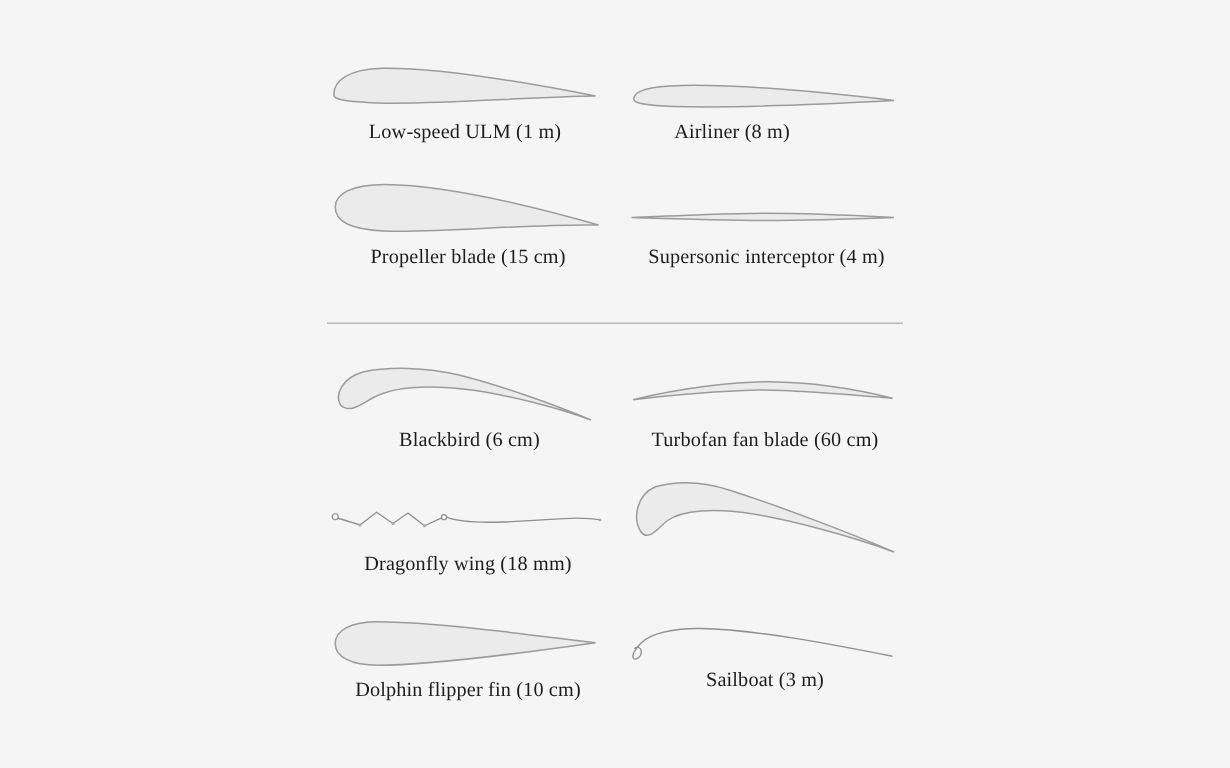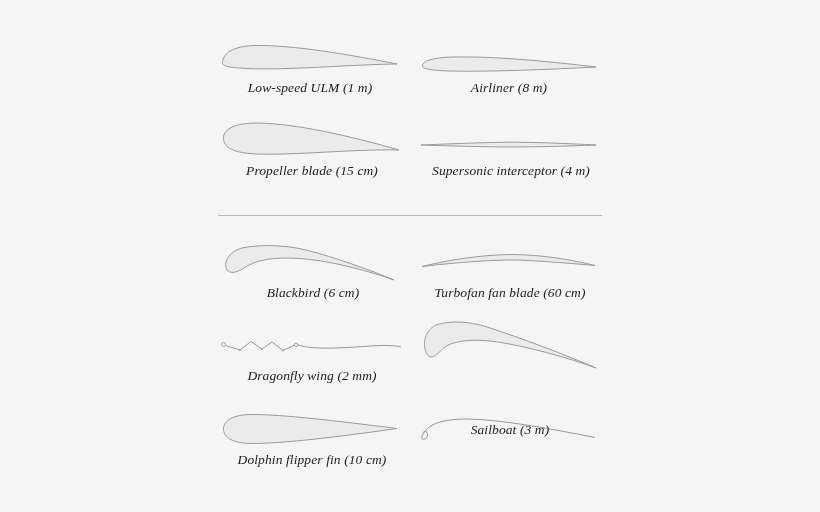--- a/index.html
+++ b/index.html
@@ -12,21 +12,20 @@
   }
   .shape{position:absolute;display:block;}
   .shape path.foil{fill:#ebebeb;stroke:#9b9b9b;stroke-width:1;}
   .shape path.line{fill:none;stroke:#8f8f8f;stroke-width:0.9;}
   .shape circle.marker{fill:none;stroke:#8f8f8f;stroke-width:0.8;}
   .shape circle.dot{fill:#a8a8a8;stroke:none;}
   .caption{
     position:absolute;
     width:224px;
     text-align:center;
-    font-style:italic;
     font-size:13.5px;
     color:#1c1c1c;
     letter-spacing:0.1px;
     white-space:nowrap;
   }
   .divider{
     position:absolute;
     left:218px;top:215px;
     width:384px;height:0;
     border-top:1.5px solid #b9b9b9;
@@ -38,21 +37,21 @@
 <div class="stage">
 
   <svg class="shape" style="left:221px;top:43px" width="177" height="29" viewBox="0 0 177 29">
     <path class="foil" d="M 1.5 20 C 1.5 11, 11 3, 34 2.5 C 72 2, 125 11, 176 21 C 130 21.5, 65 27.5, 26 25.5 C 9 24.5, 1.5 23.5, 1.5 20 Z"></path>
   </svg>
   <div class="caption" style="left:198px;top:80px">Low-speed ULM (1 m)</div>
 
   <svg class="shape" style="left:421px;top:54px" width="176" height="22" viewBox="0 0 176 22">
     <path class="foil" d="M 1.5 12 C 1.5 7, 11 3.5, 33 3 C 72 2.2, 125 7, 175 13 C 128 15.5, 65 18, 28 17 C 10 16.3, 1.5 15, 1.5 12 Z"></path>
   </svg>
-  <div class="caption" style="left:397px;top:80px">Airliner (8 m)</div>
+  <div class="caption" style="left:376px;top:80px">Airliner (8 m)</div>
 
   <svg class="shape" style="left:222px;top:121px" width="178" height="37" viewBox="0 0 178 37">
     <path class="foil" d="M 1.5 17 C 1.5 8, 13 2, 35 2 C 74 2.5, 128 15, 177 29 C 130 28, 72 34.5, 34 33 C 12 31.8, 1.5 27, 1.5 17 Z"></path>
   </svg>
   <div class="caption" style="left:200px;top:163px">Propeller blade (15 cm)</div>
 
   <svg class="shape" style="left:420px;top:140px" width="177" height="10" viewBox="0 0 177 10">
     <path class="foil" d="M 1 5 C 45 3.2, 75 2.2, 90 2.2 C 115 2.2, 145 3.4, 176 5 C 145 6.2, 115 7, 90 7 C 75 7, 45 6.4, 1 5 Z"></path>
   </svg>
   <div class="caption" style="left:399px;top:163px">Supersonic interceptor (4 m)</div>
@@ -72,29 +71,29 @@
   <svg class="shape" style="left:220px;top:335px" width="182" height="20" viewBox="0 0 182 20">
     <circle class="marker" cx="3.5" cy="9.5" r="2"></circle>
     <path class="line" d="M 5.5 10.5 L 20 15 L 31 6.5 L 42 14 L 52 7 L 63 15.5 L 74.4 10.2"></path>
     <circle class="dot" cx="20" cy="15" r="1"></circle>
     <circle class="dot" cx="42" cy="14" r="1"></circle>
     <circle class="dot" cx="63" cy="15.5" r="1"></circle>
     <circle class="marker" cx="76" cy="9.8" r="1.7"></circle>
     <path class="line" d="M 77.7 9.8 C 85 12.8, 100 13.5, 115 13 C 135 12.5, 152 10.5, 164 10.4 C 171 10.4, 177 11, 180 11.6"></path>
     <circle class="dot" cx="180" cy="11.6" r="0.9"></circle>
   </svg>
-  <div class="caption" style="left:200px;top:368px">Dragonfly wing (2 mm)</div>
+  <div class="caption" style="left:200px;top:368px">Dragonfly wing (18 mm)</div>
 
   <svg class="shape" style="left:421px;top:320px" width="176" height="50" viewBox="0 0 176 50">
     <path class="foil" d="M 6 34 C 1 26, 3 10, 16 4.5 C 30 0.8, 48 1, 66 7 C 100 18, 145 35, 175 48 C 148 38, 108 27, 80 22.5 C 55 18.5, 34 20, 24 27 C 18 31.5, 11 42, 6 34 Z"></path>
   </svg>
 
   <svg class="shape" style="left:222px;top:412px" width="177" height="34" viewBox="0 0 177 34">
     <path class="foil" d="M 1.5 17 C 1.5 8, 12 2.5, 30 2.5 C 62 2.5, 115 9, 175 16.5 C 115 25, 62 31.5, 30 31.5 C 12 31.5, 1.5 26, 1.5 17 Z"></path>
   </svg>
   <div class="caption" style="left:200px;top:452px">Dolphin flipper fin (10 cm)</div>
 
   <svg class="shape" style="left:417px;top:414px" width="182" height="26" viewBox="0 0 182 26">
     <path class="line" d="M 178 23.5 C 135 15, 85 5.5, 50 5 C 30 4.7, 16 9, 10.5 14.5 C 6.5 18.5, 3.5 23.5, 5.5 25 C 7.5 26.3, 11 23.5, 10.5 20 C 10.2 17.5, 7.5 16.5, 6 18.5"></path>
   </svg>
-  <div class="caption" style="left:398px;top:422px">Sailboat (3 m)</div>
+  <div class="caption" style="left:398px;top:445px">Sailboat (3 m)</div>
 
 </div>
 
 </body></html>

